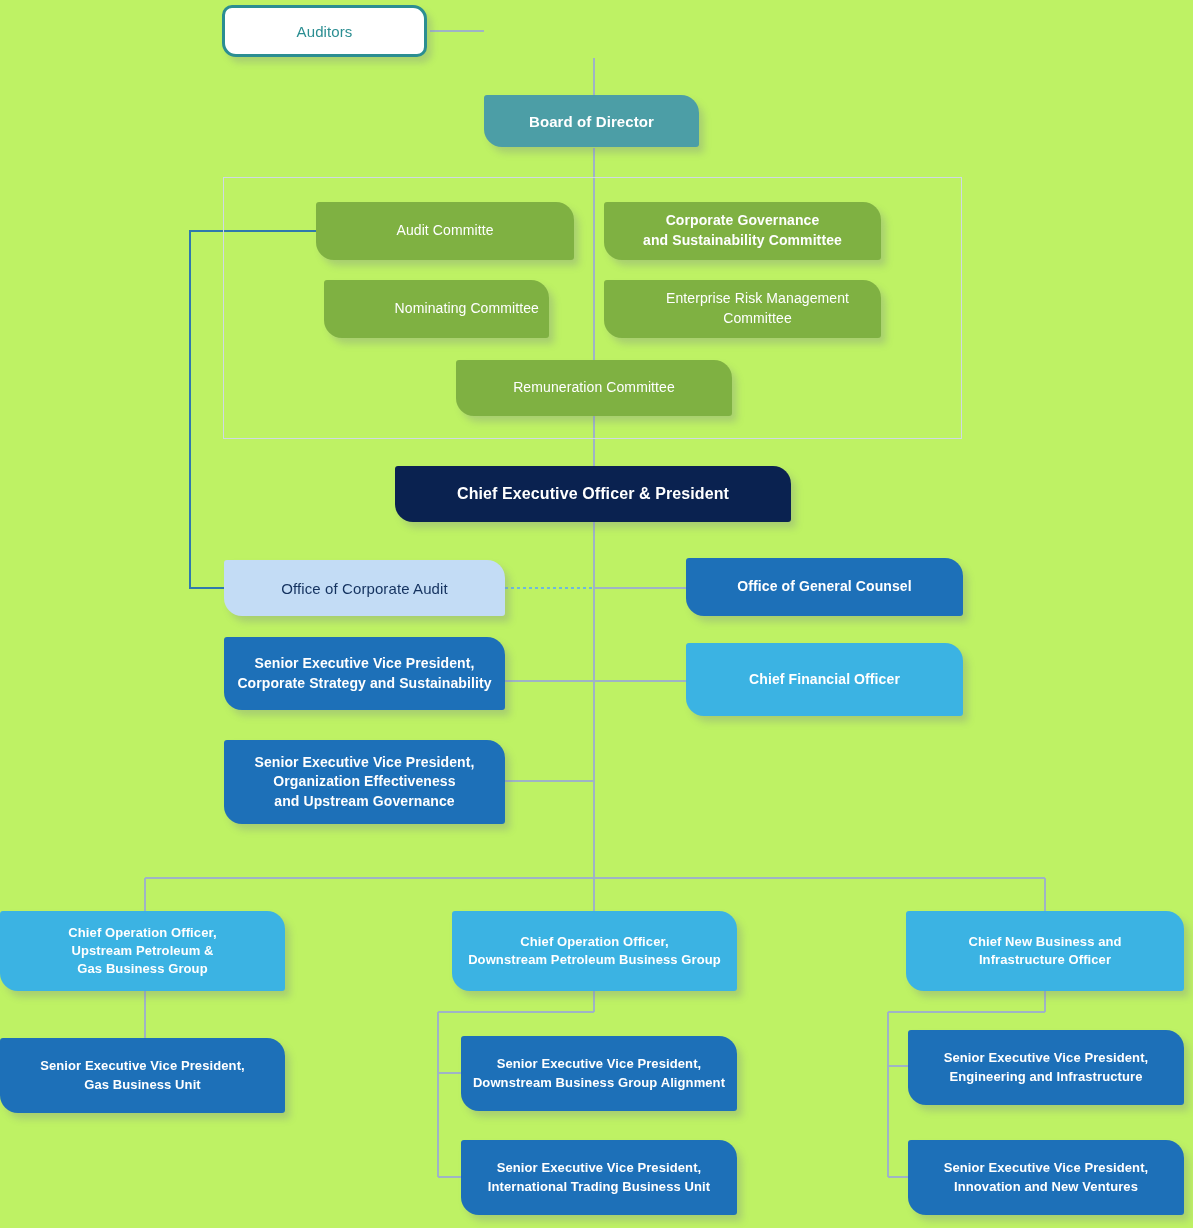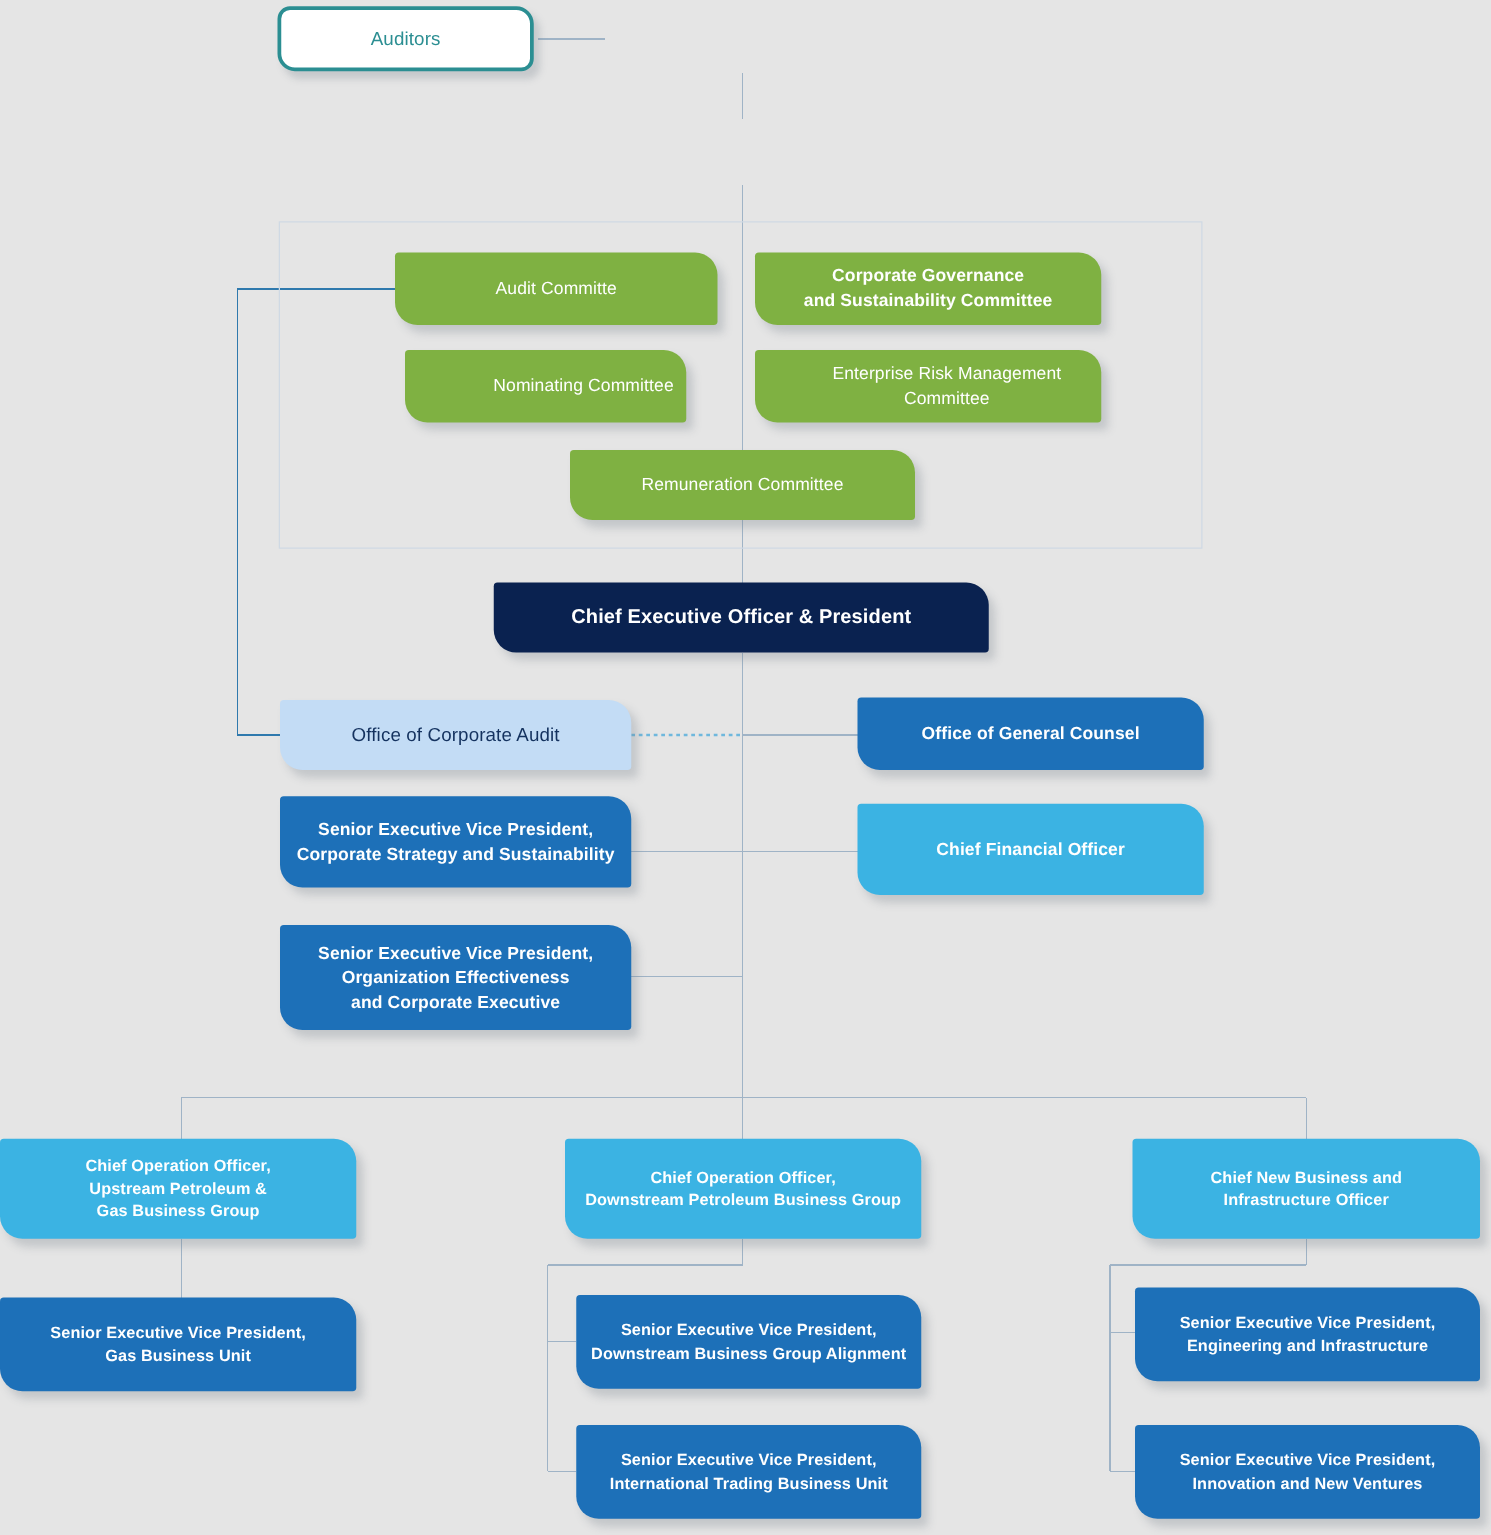--- a/index.html
+++ b/index.html
@@ -9,21 +9,21 @@
   }
   body {
     font-family: "Liberation Sans", sans-serif;
     -webkit-font-smoothing: antialiased;
   }
   #chart-root {
     position: relative;
     width: 1193px;
     height: 1228px;
     overflow: hidden;
-    background: #e5e5e5;
+    background: #bef264;
   }
   
   #connectors {
     position: absolute;
     left: 0;
     top: 0;
     width: 1193px;
     height: 1228px;
     pointer-events: none;
     z-index: 1;
@@ -131,20 +131,23 @@
     </g>
   </svg>
 
   <div id="committee-frame"></div>
 
   <div class="node outline" style="left:222px; top:5px; width:205px; height:52px; font-size:15px;">
     <span class="lbl">Auditors</span>
   </div>
 
 
+  <div class="node teal" style="left:484px; top:95px; width:215px; height:52px; font-size:15px;">
+    <span class="lbl">Board of Director</span>
+  </div>
 
   <div class="node green" style="left:316px; top:202px; width:258px; height:58px; font-size:14px;">
     <span class="lbl">Audit Committe</span>
   </div>
 
   <div class="node green" style="left:604px; top:202px; width:277px; height:58px; font-size:14px;font-weight:bold;">
     <span class="lbl">
       <span>Corporate Governance</span><br>
       <span>and Sustainability Committee</span>
     </span>
@@ -185,21 +188,21 @@
   </div>
 
   <div class="node cyan" style="left:686px; top:643px; width:277px; height:73px; font-size:14px;">
     <span class="lbl">Chief Financial Officer</span>
   </div>
 
   <div class="node blue" style="left:224px; top:740px; width:281px; height:84px; font-size:14px;">
     <span class="lbl">
       <span>Senior Executive Vice President,</span><br>
       <span>Organization Effectiveness</span><br>
-      <span>and Corporate Executive</span>
+      <span>and Upstream Governance</span>
     </span>
   </div>
 
   <div class="node cyan" style="left:0px; top:911px; width:285px; height:80px; font-size:13px;">
     <span class="lbl">
       <span>Chief Operation Officer,</span><br>
       <span>Upstream Petroleum &amp;</span><br>
       <span>Gas Business Group</span>
     </span>
   </div>

